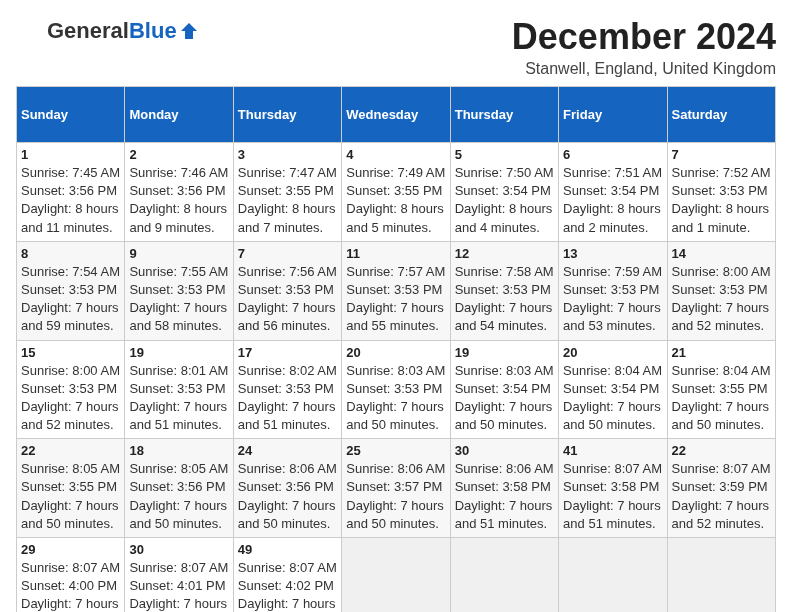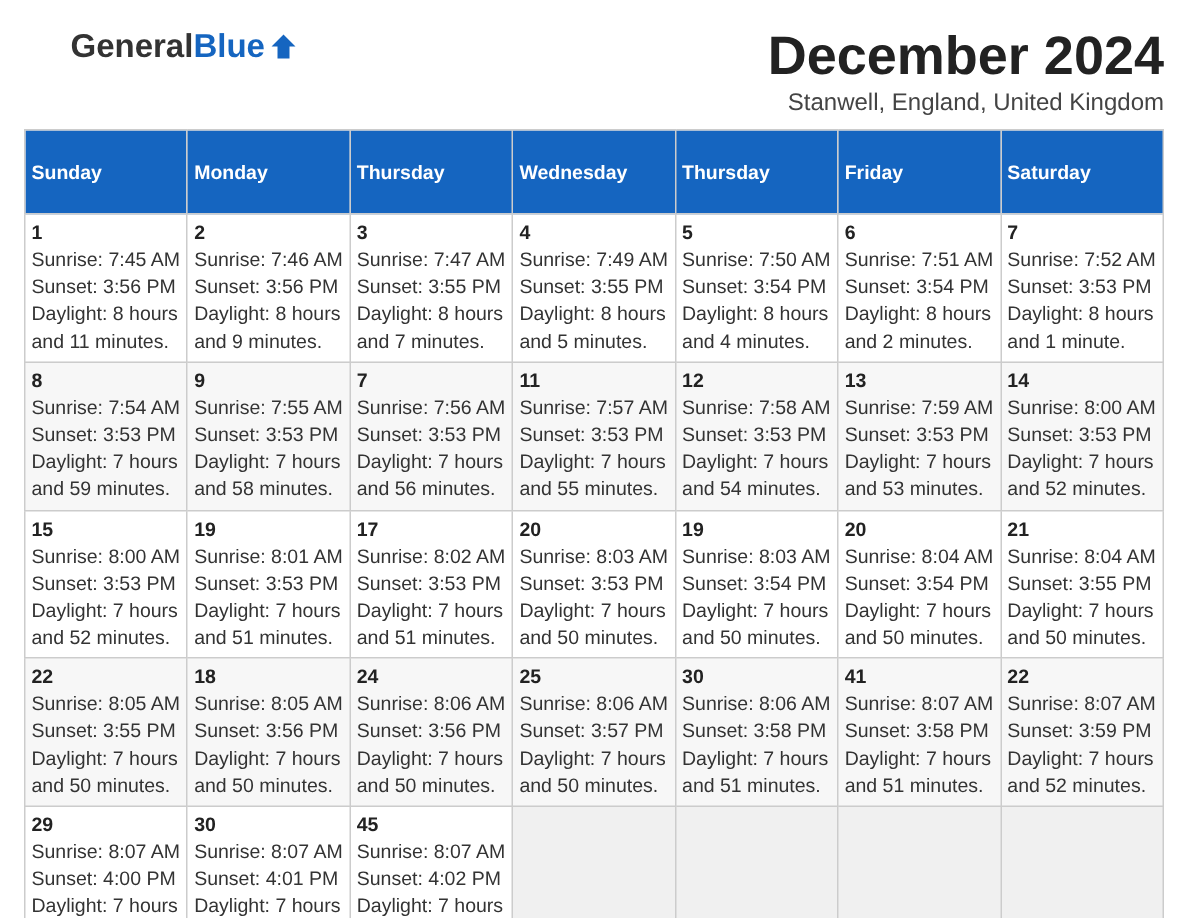--- a/index.html
+++ b/index.html
@@ -304,21 +304,21 @@
             Sunrise: 8:07 AM<br>Sunset: 4:00 PM<br>Daylight: 7 hours and 53 minutes.
           </div>
         </td>
         <td>
           <span class="day-number">30</span>
           <div class="day-detail">
             Sunrise: 8:07 AM<br>Sunset: 4:01 PM<br>Daylight: 7 hours and 54 minutes.
           </div>
         </td>
         <td>
-          <span class="day-number">45</span>
+          <span class="day-number">49</span>
           <div class="day-detail">
             Sunrise: 8:07 AM<br>Sunset: 4:02 PM<br>Daylight: 7 hours and 55 minutes.
           </div>
         </td>
         <td class="empty">&nbsp;</td>
         <td class="empty">&nbsp;</td>
         <td class="empty">&nbsp;</td>
         <td class="empty">&nbsp;</td>
       </tr>
     </tbody>

